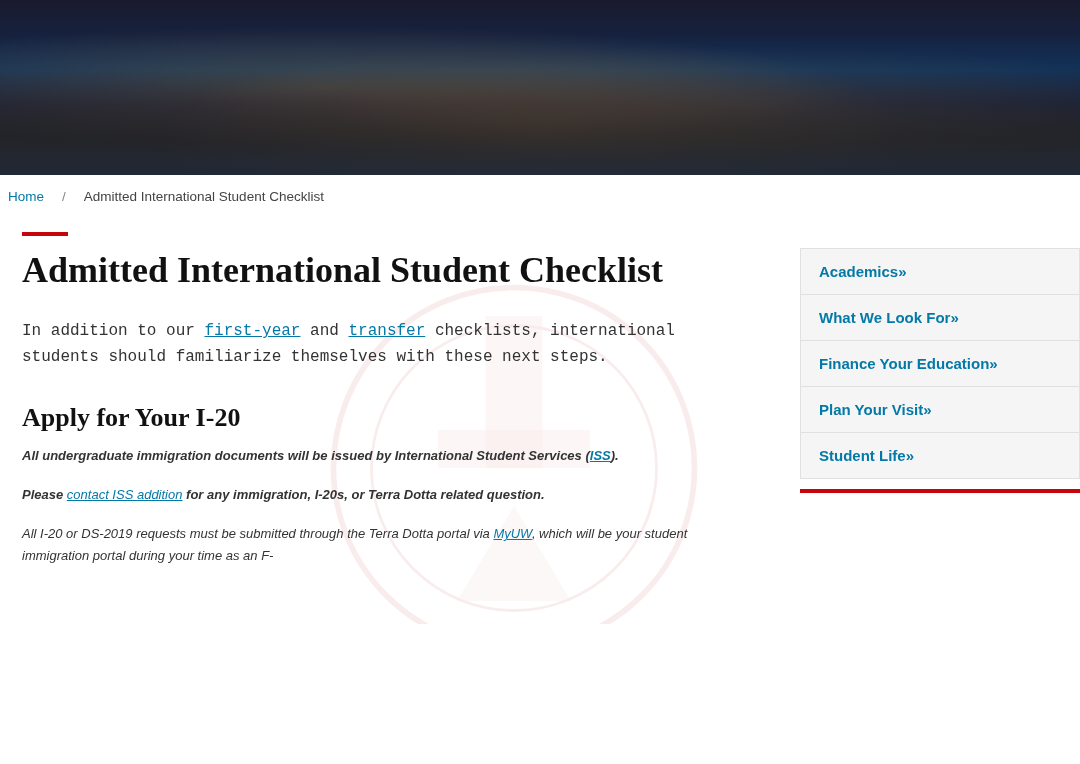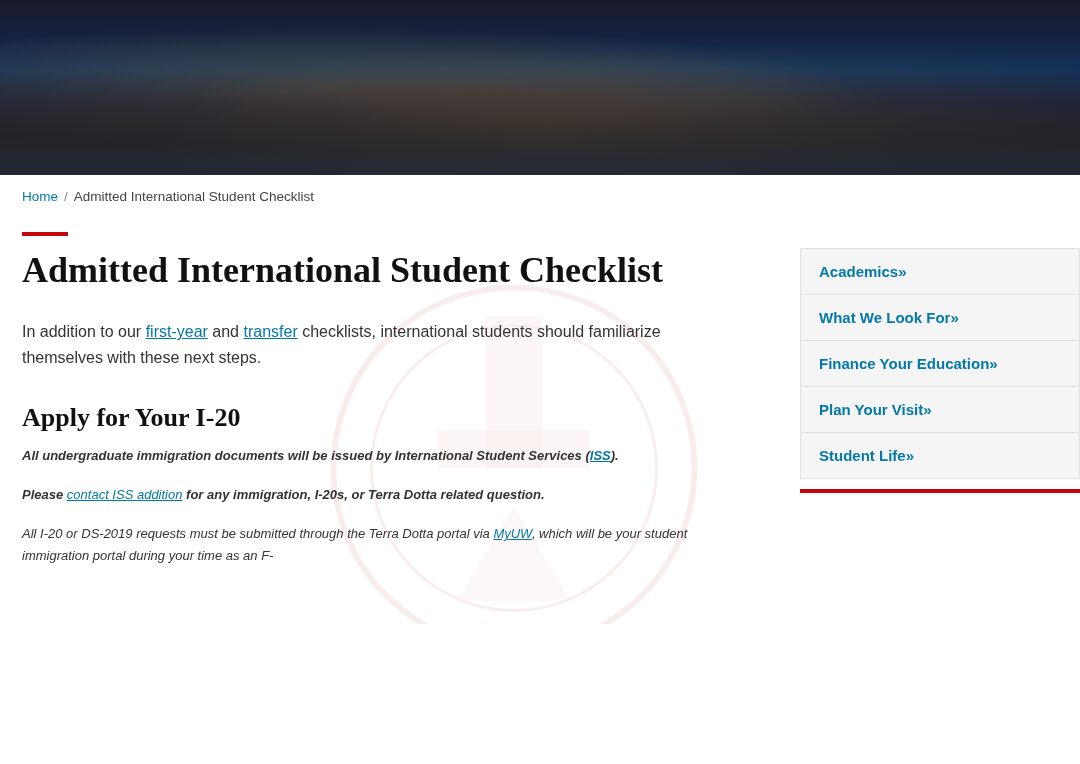--- a/index.html
+++ b/index.html
@@ -35,27 +35,27 @@
       left: 0;
       right: 0;
       height: 140px;
       background:
         
         linear-gradient(to top, rgba(30,40,60,0.9) 0%, transparent 100%);
     }
 
     
     .breadcrumb {
-      padding: 14px 22px;
+      padding: 14px 8px;
       font-size: 13.5px;
       font-family: Arial, sans-serif;
       color: #555;
       display: flex;
       align-items: flex-end;
-      gap: 6px;
+      gap: 18px;
       border-bottom: none;
     }
     .breadcrumb a {
       color: #0479a8;
       text-decoration: none;
     }
     .breadcrumb-separator { color: #888; }
     .breadcrumb-current { color: #444; }
 
     
@@ -99,21 +99,21 @@
       font-size: 36px;
       font-weight: 700;
       color: #111;
       margin-bottom: 28px;
       line-height: 1.15;
       position: relative;
       z-index: 1;
     }
 
     .intro-text {
-      font-family: Liberation Sans, sans-serif;
+      font-family: Liberation Mono, monospace;
       font-size: 16px;
       line-height: 1.6;
       color: #333;
       margin-bottom: 32px;
       max-width: 680px;
       position: relative;
       z-index: 1;
     }
     .intro-text a {
       color: #0479a8;

